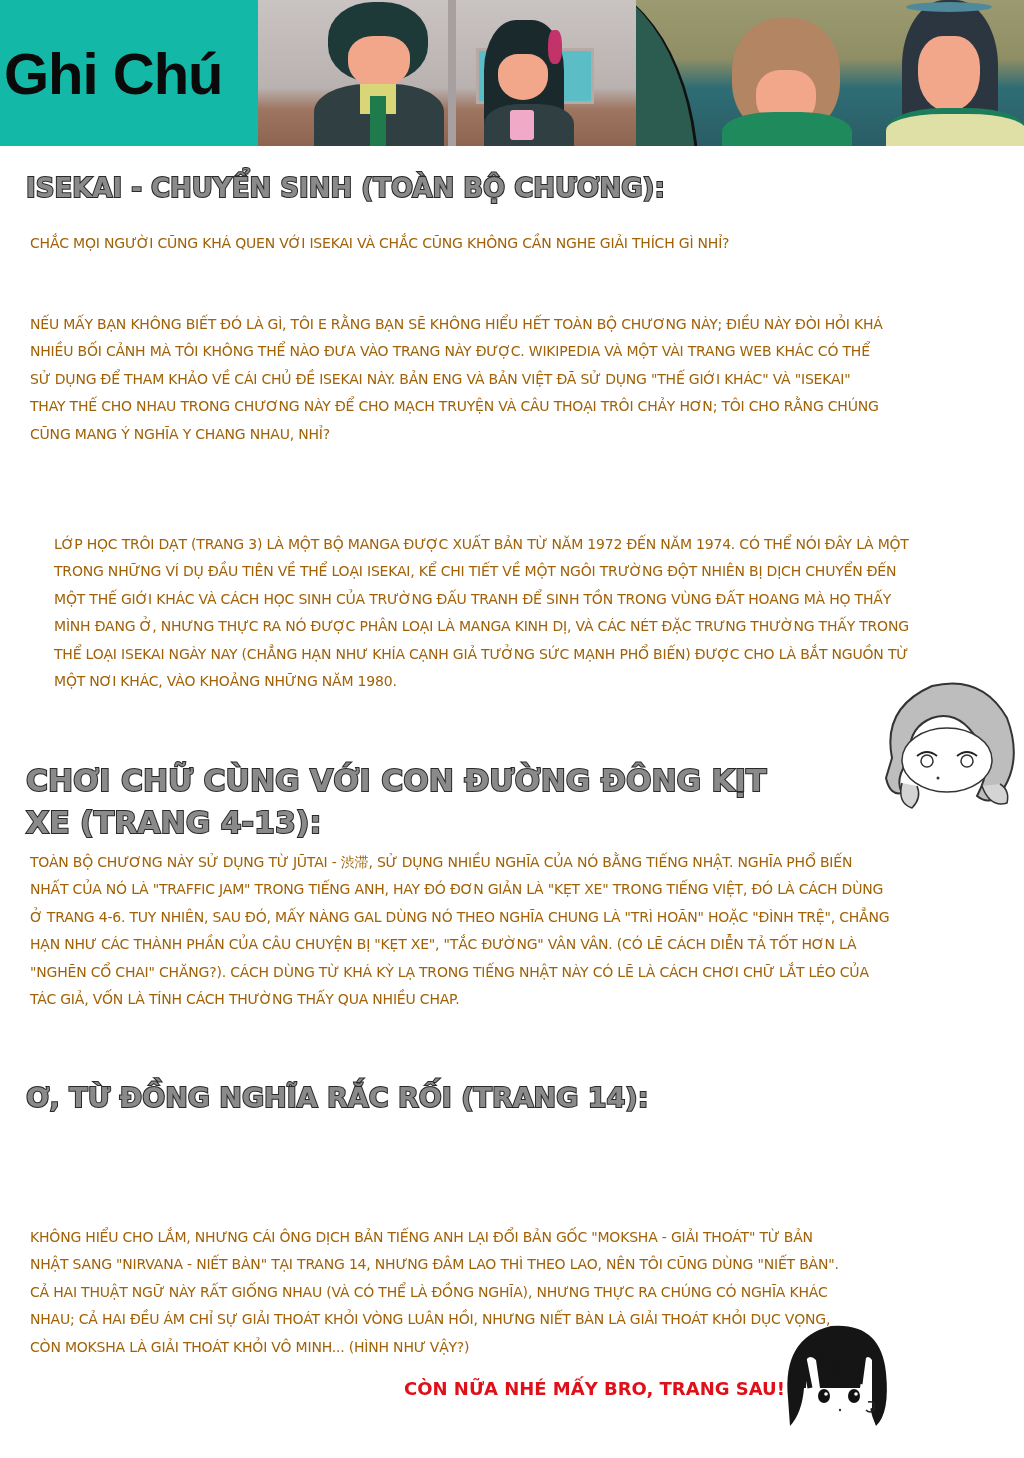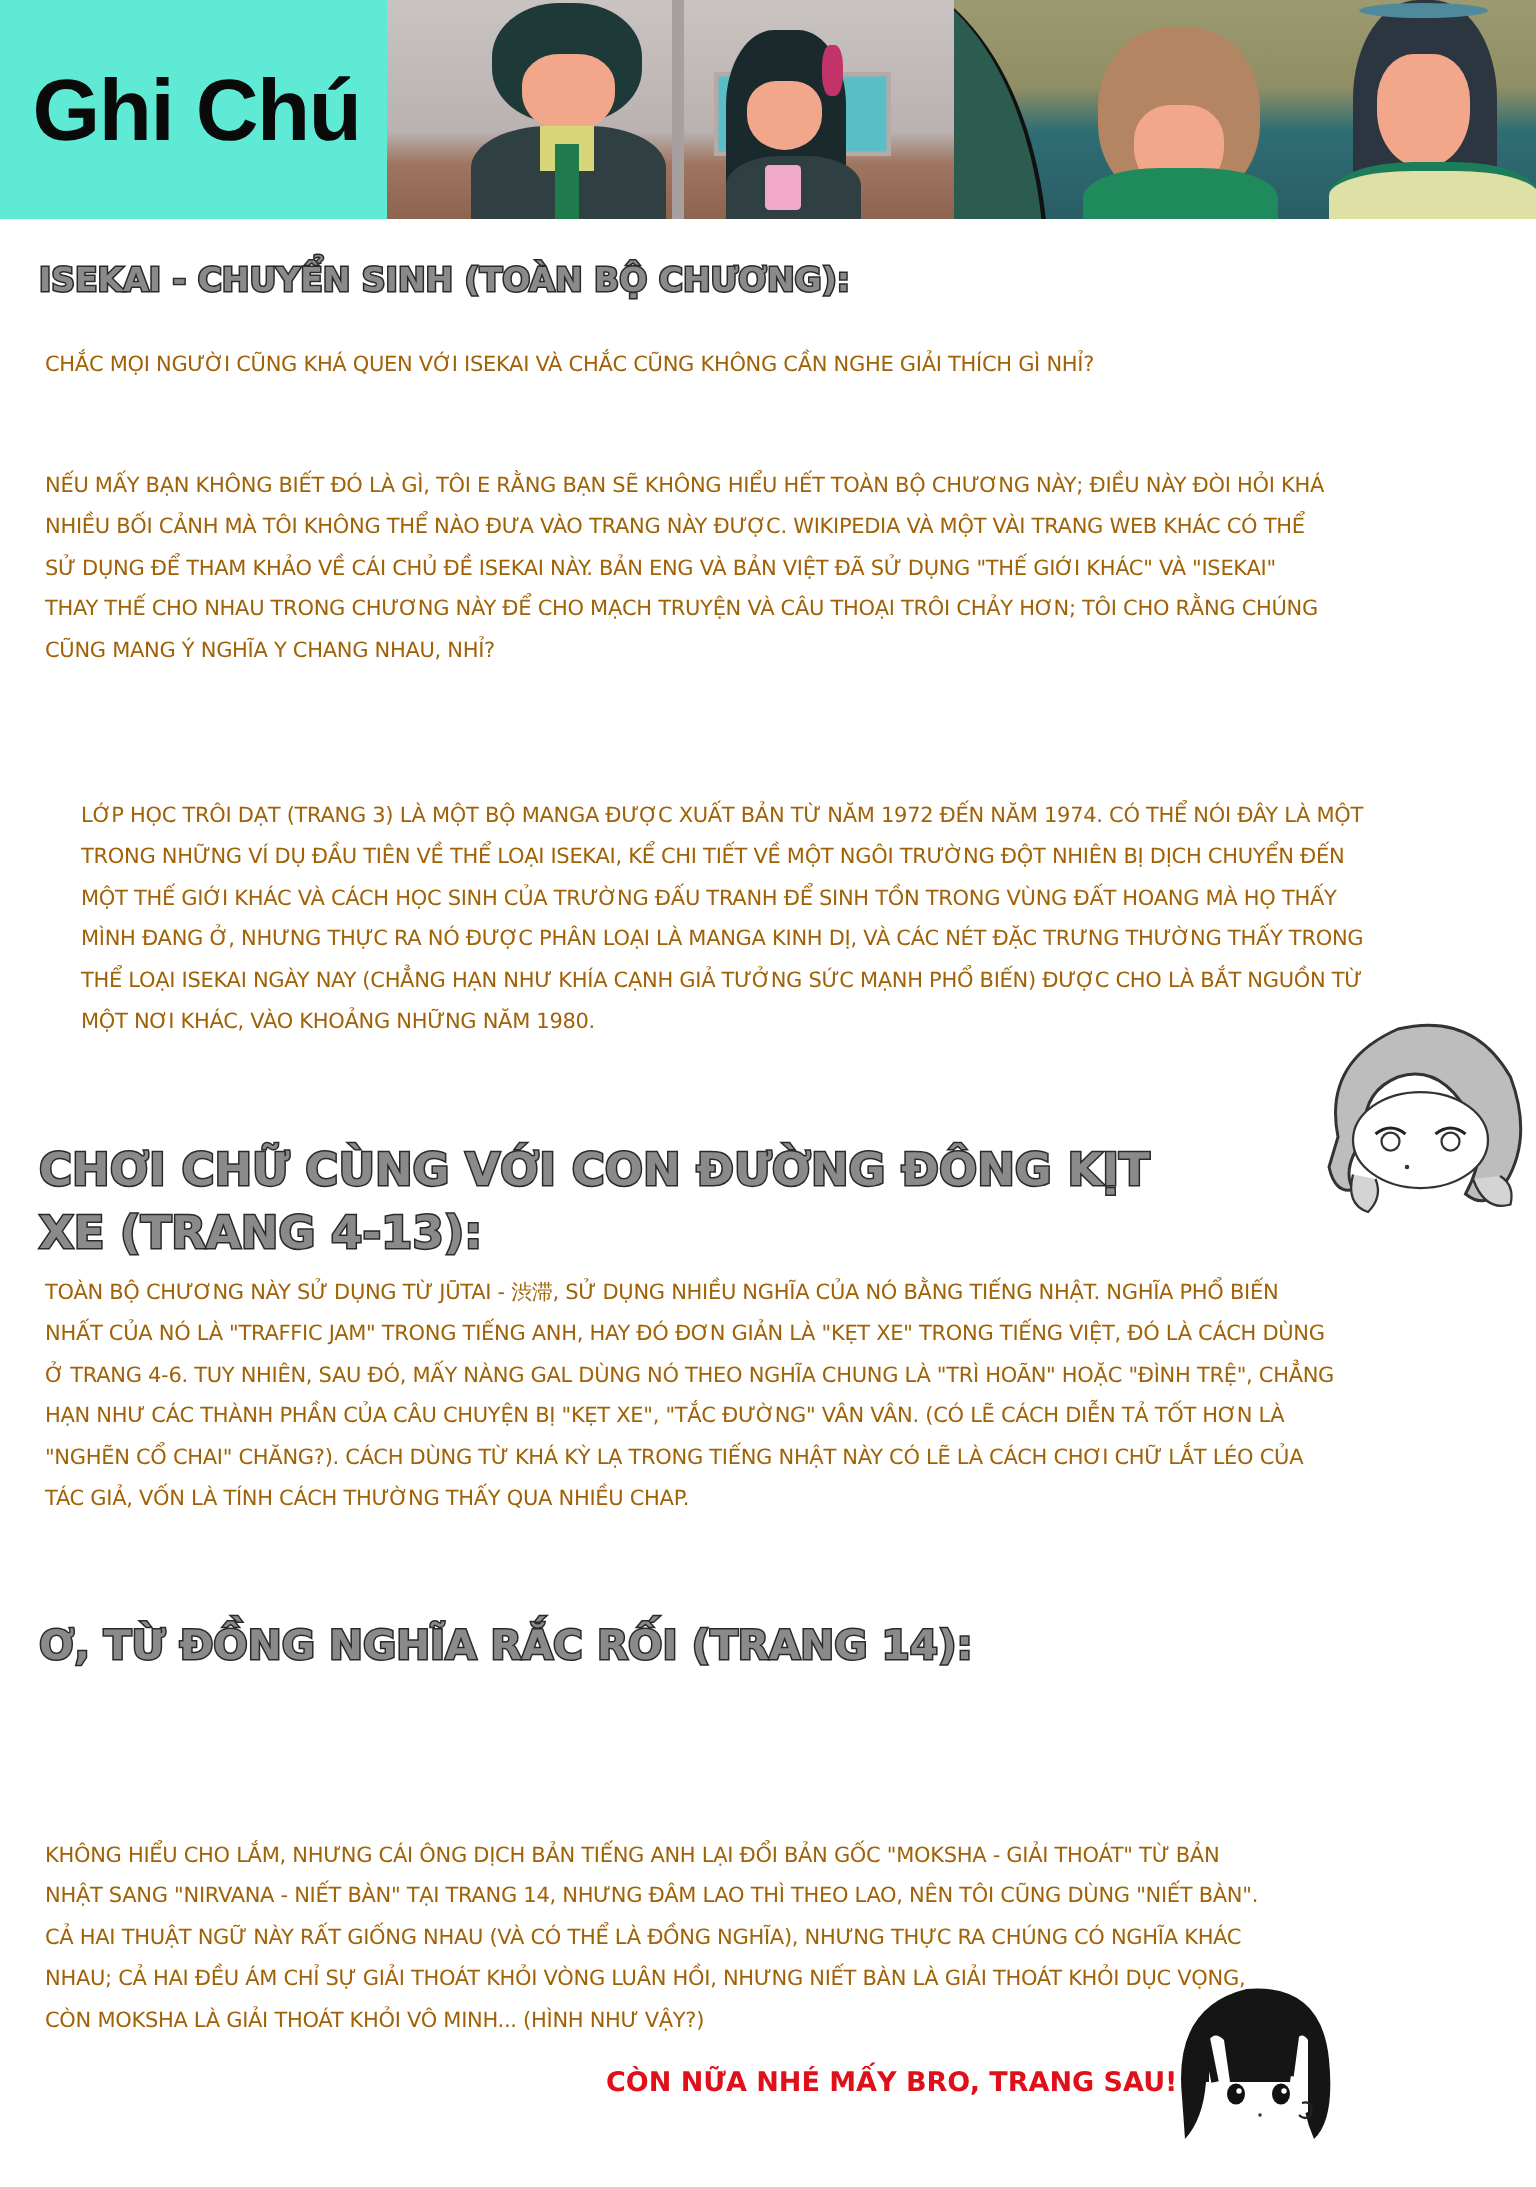--- a/index.html
+++ b/index.html
@@ -2,22 +2,22 @@
 <html><head>
   <meta charset="utf-8">
   <style>
     html, body { margin: 0; padding: 0; background: #ffffff; }
     body {
       width: 1024px; height: 1458px; position: relative; overflow: hidden;
       font-family: "DejaVu Sans", sans-serif; color: #111;
     }
     .banner { position: absolute; left: 0; top: 0; width: 1024px; height: 146px; display: flex; }
     .title-box {
-      width: 258px; height: 146px; background: #5eead4;
-      display: flex; align-items: center; justify-content: center;
+      width: 258px; height: 146px; background: #14b8a6;
+      display: flex; align-items: center; justify-content: flex-start;
     }
     .title-text {
       font-family: "Liberation Sans", sans-serif; font-weight: bold;
       font-size: 58px; color: #0a0a0a; letter-spacing: -1px; margin-left: 4px;
     }
     .panel-a {
       position: relative; width: 378px; height: 146px; overflow: hidden;
       background: linear-gradient(180deg, #c9c3c2 0%, #b9b2b1 60%, #9e7560 75%, #8d6450 100%);
     }
     .panel-b {
@@ -36,21 +36,21 @@
     }
     .shirt { position: absolute; border-radius: 40% 40% 0 0; }
 
     .heading {
       position: absolute; left: 26px;
       font-family: "DejaVu Sans", sans-serif; font-weight: bold;
       color: #8a8a8a; text-transform: uppercase;
       -webkit-text-stroke: 2px #2a2a2a; paint-order: stroke fill;
       letter-spacing: 0px; line-height: 40px;
     }
-    .h1 { top: 168px; font-size: 22px; }
+    .h1 { top: 168px; font-size: 26px; }
     .h2 { top: 760px; font-size: 30px; width: 760px; line-height: 42px; }
     .h3 { top: 1078px; font-size: 27px; }
 
     .para {
       position: absolute; left: 30px; width: 860px;
       font-family: "DejaVu Sans", sans-serif; font-size: 14px;
       line-height: 27.4px; text-transform: uppercase; color: #a16207;
       letter-spacing: -0.2px;
     }
     .p1 { top: 230px; }

